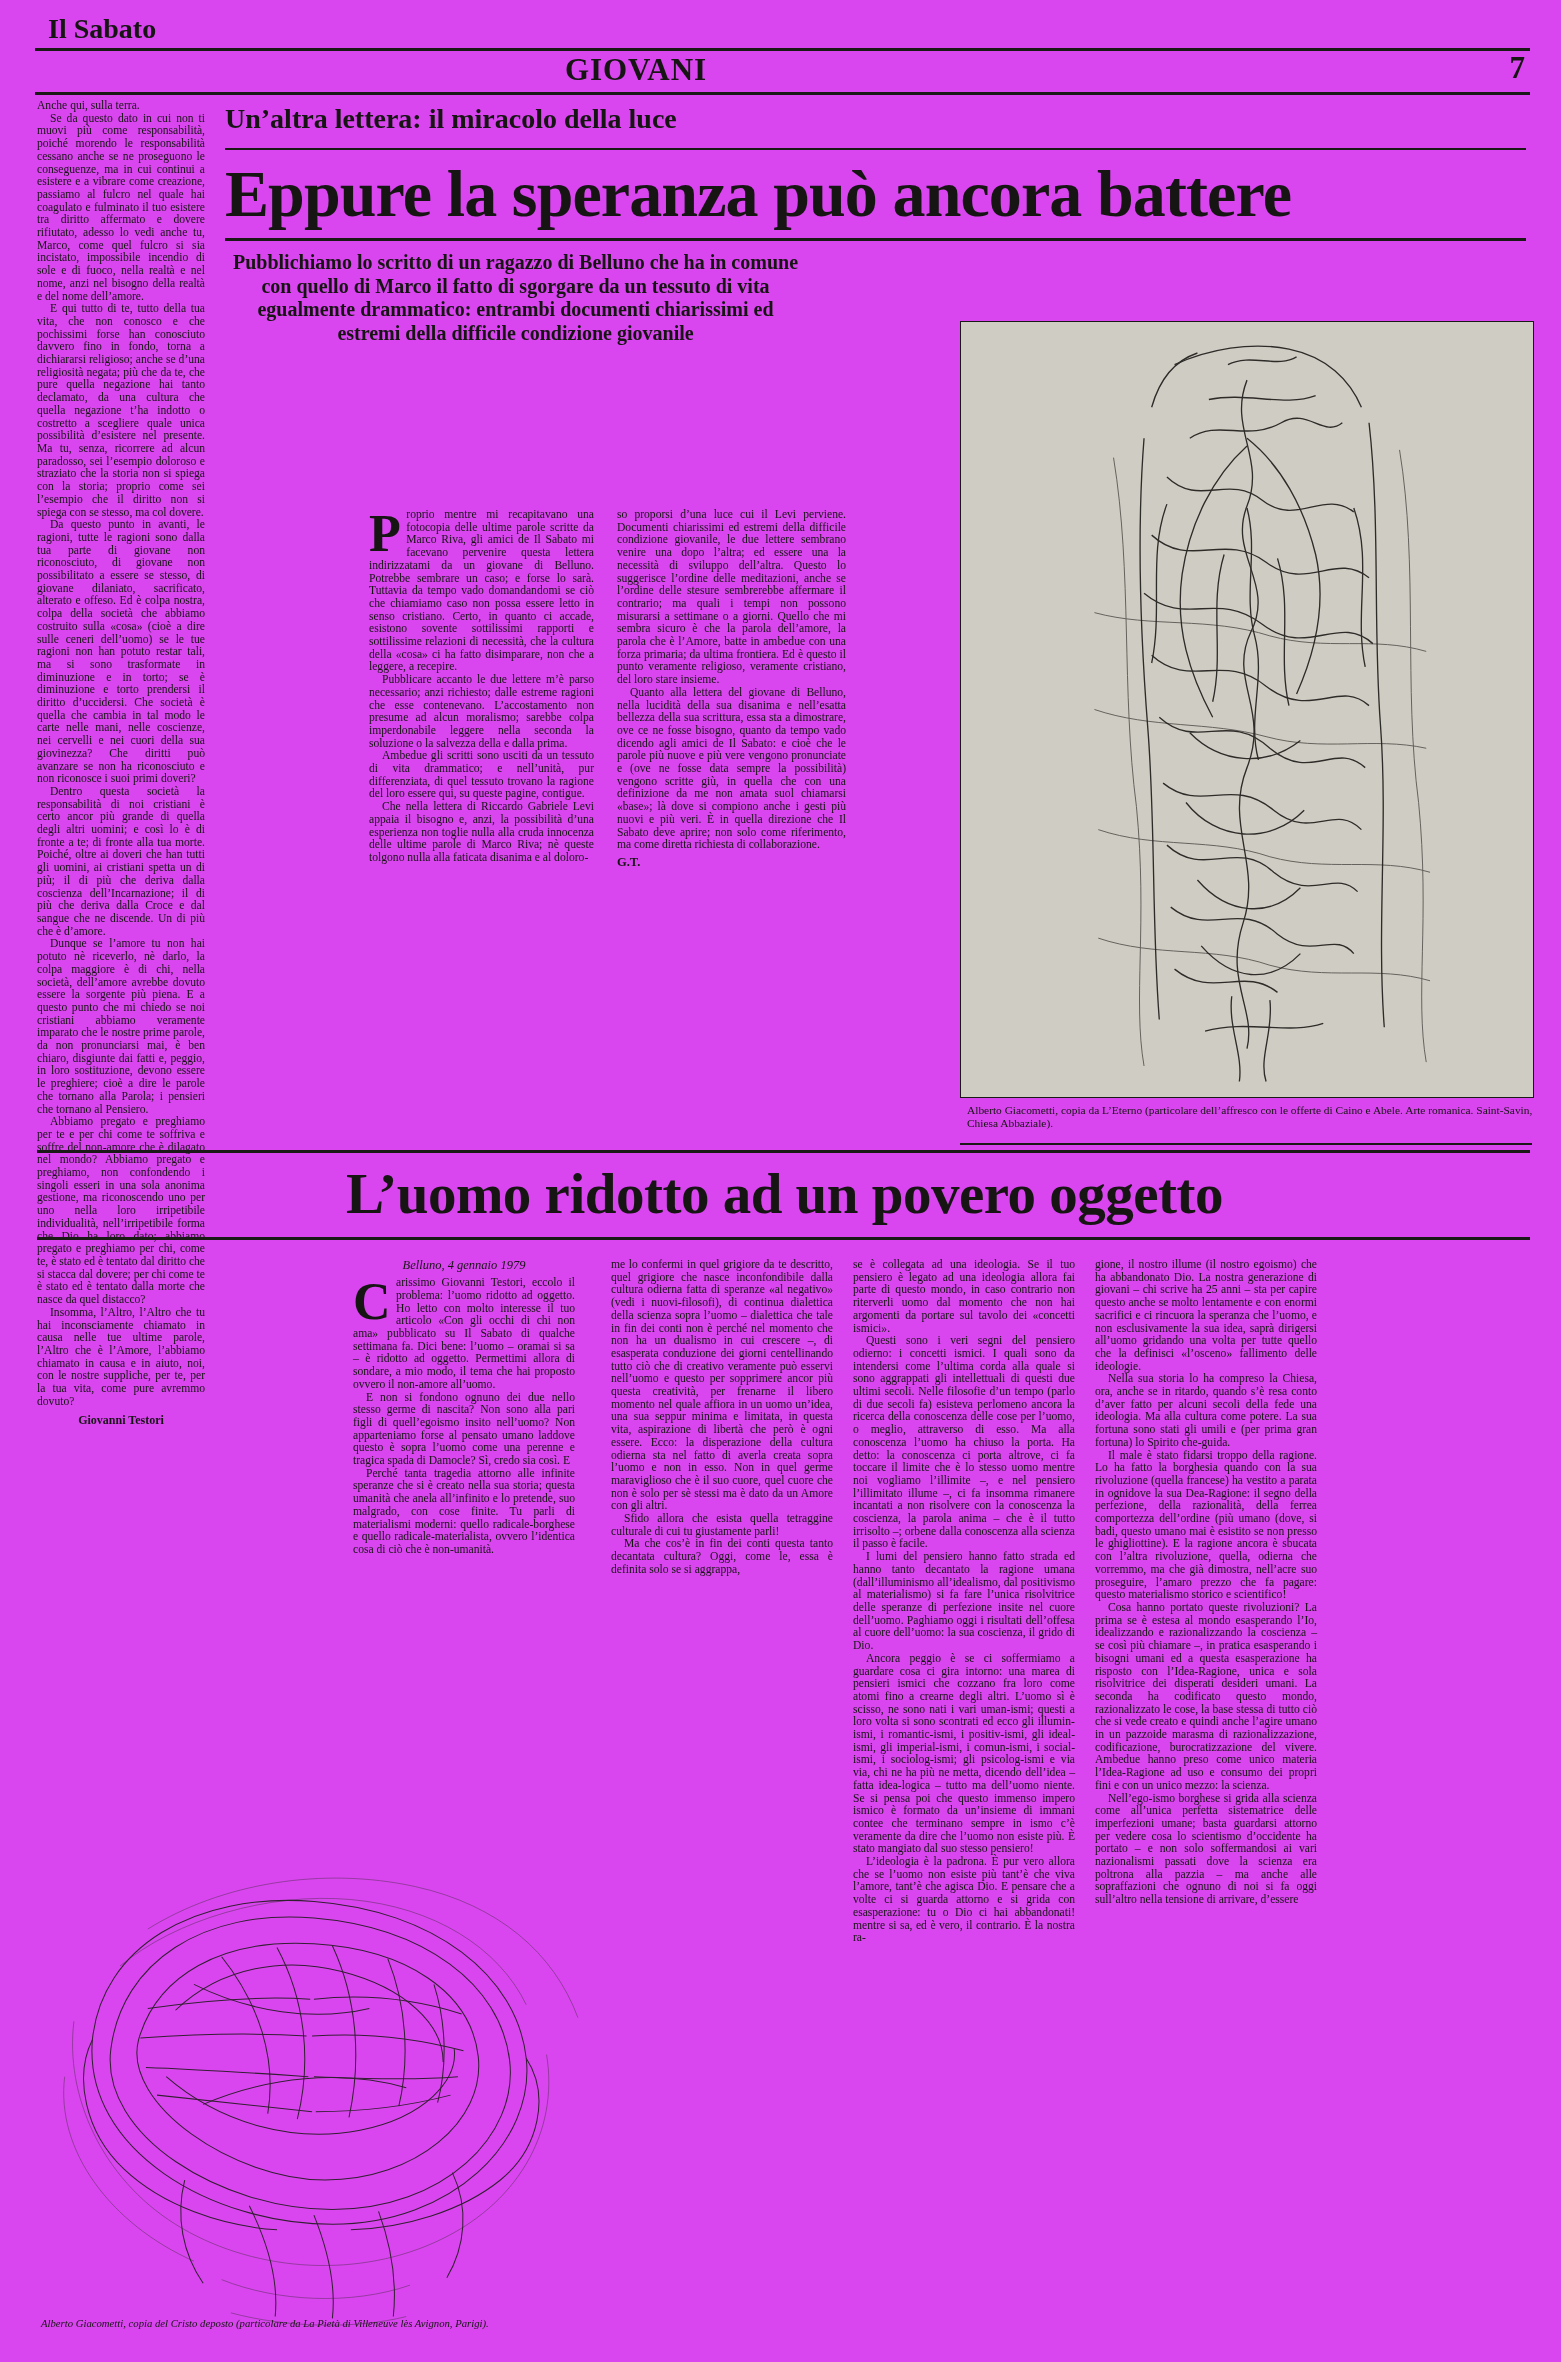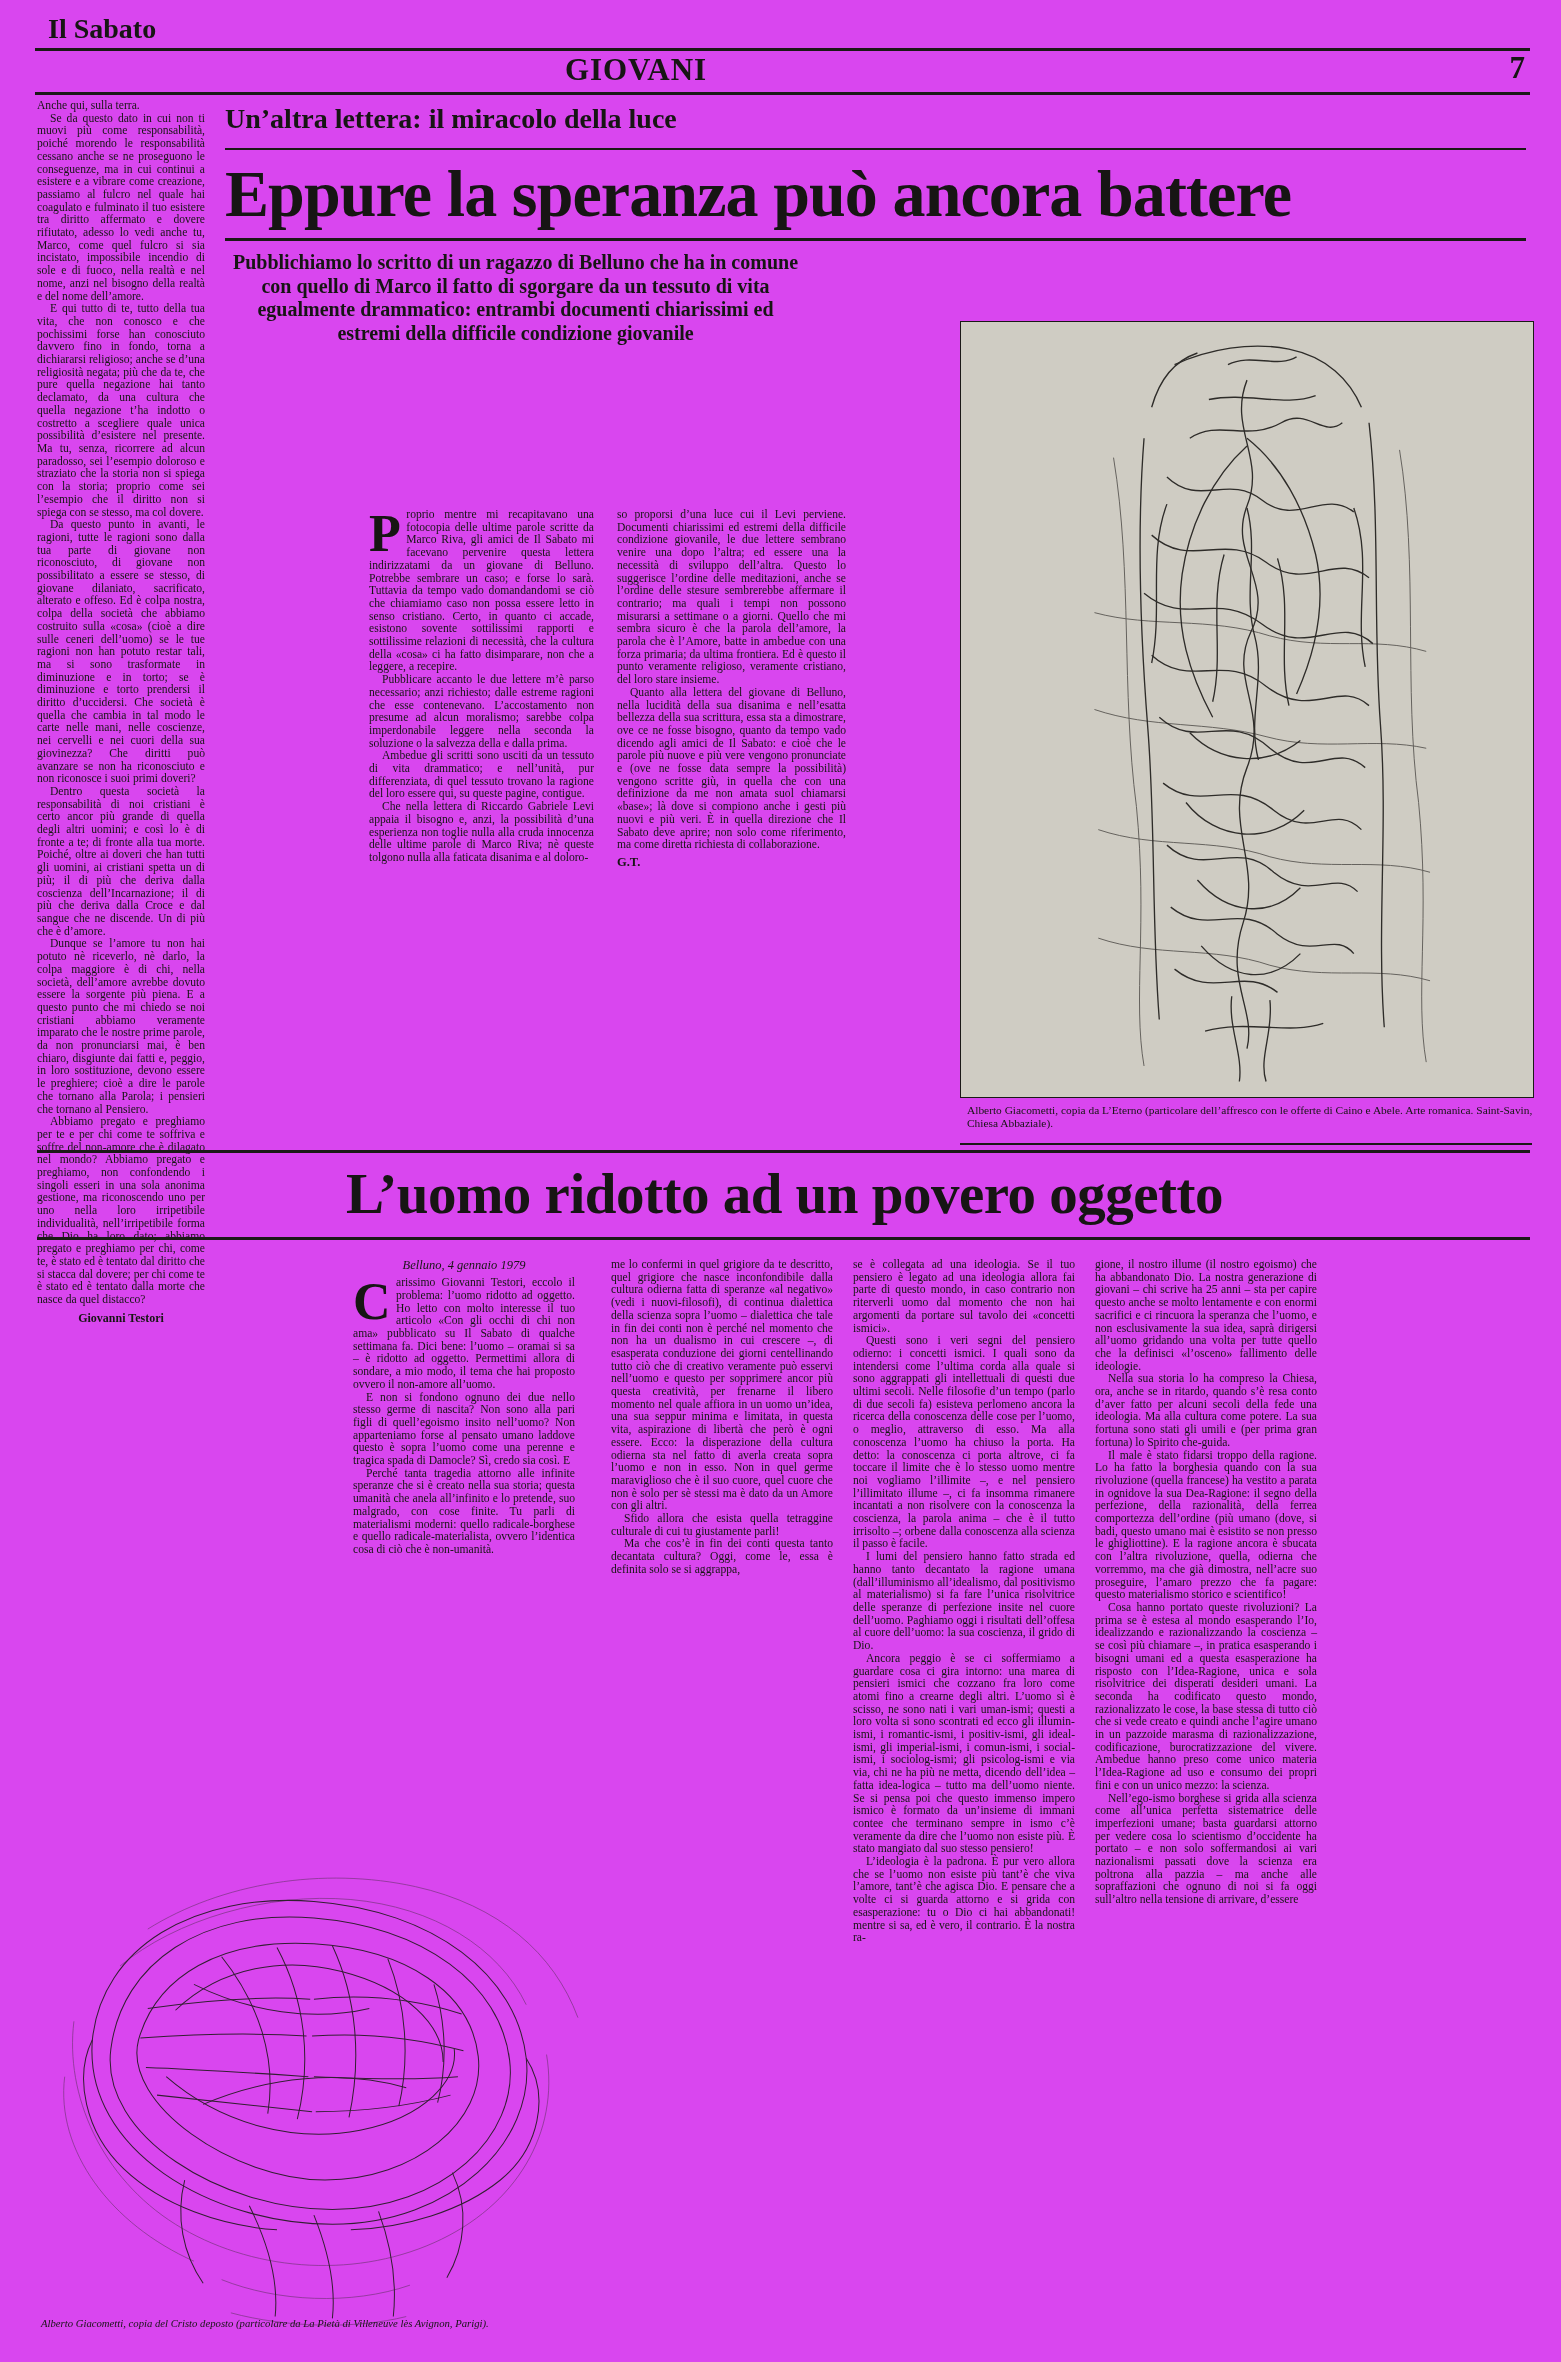--- a/index.html
+++ b/index.html
@@ -158,20 +158,21 @@
   <div class="rule-under-head"></div>
 
   <div class="col small" id="colLeftTop">
     <p class="noind">Anche qui, sulla terra.</p>
     <p>Se da questo dato in cui non ti muovi più come responsabilità, poiché morendo le responsabilità cessano anche se ne proseguono le conseguenze, ma in cui continui a esistere e a vibrare come creazione, passiamo al fulcro nel quale hai coagulato e fulminato il tuo esistere tra diritto affermato e dovere rifiutato, adesso lo vedi anche tu, Marco, come quel fulcro si sia incistato, impossibile incendio di sole e di fuoco, nella realtà e nel nome, anzi nel bisogno della realtà e del nome dell’amore.</p>
     <p>E qui tutto di te, tutto della tua vita, che non conosco e che pochissimi forse han conosciuto davvero fino in fondo, torna a dichiararsi religioso; anche se d’una religiosità negata; più che da te, che pure quella negazione hai tanto declamato, da una cultura che quella negazione t’ha indotto o costretto a scegliere quale unica possibilità d’esistere nel presente. Ma tu, senza, ricorrere ad alcun paradosso, sei l’esempio doloroso e straziato che la storia non si spiega con la storia; proprio come sei l’esempio che il diritto non si spiega con se stesso, ma col dovere.</p>
     <p>Da questo punto in avanti, le ragioni, tutte le ragioni sono dalla tua parte di giovane non riconosciuto, di giovane non possibilitato a essere se stesso, di giovane dilaniato, sacrificato, alterato e offeso. Ed è colpa nostra, colpa della società che abbiamo costruito sulla «cosa» (cioè a dire sulle ceneri dell’uomo) se le tue ragioni non han potuto restar tali, ma si sono trasformate in diminuzione e in torto; se è diminuzione e torto prendersi il diritto d’uccidersi. Che società è quella che cambia in tal modo le carte nelle mani, nelle coscienze, nei cervelli e nei cuori della sua giovinezza? Che diritti può avanzare se non ha riconosciuto e non riconosce i suoi primi doveri?</p>
     <p>Dentro questa società la responsabilità di noi cristiani è certo ancor più grande di quella degli altri uomini; e così lo è di fronte a te; di fronte alla tua morte. Poiché, oltre ai doveri che han tutti gli uomini, ai cristiani spetta un di più; il di più che deriva dalla coscienza dell’Incarnazione; il di più che deriva dalla Croce e dal sangue che ne discende. Un di più che è d’amore.</p>
     <p>Dunque se l’amore tu non hai potuto nè riceverlo, nè darlo, la colpa maggiore è di chi, nella società, dell’amore avrebbe dovuto essere la sorgente più piena. E a questo punto che mi chiedo se noi cristiani abbiamo veramente imparato che le nostre prime parole, da non pronunciarsi mai, è ben chiaro, disgiunte dai fatti e, peggio, in loro sostituzione, devono essere le preghiere; cioè a dire le parole che tornano alla Parola; i pensieri che tornano al Pensiero.</p>
     <p>Abbiamo pregato e preghiamo per te e per chi come te soffriva e soffre del non-amore che è dilagato nel mondo? Abbiamo pregato e preghiamo, non confondendo i singoli esseri in una sola anonima gestione, ma riconoscendo uno per uno nella loro irripetibile individualità, nell’irripetibile forma che Dio ha loro dato; abbiamo pregato e preghiamo per chi, come te, è stato ed è tentato dal diritto che si stacca dal dovere; per chi come te è stato ed è tentato dalla morte che nasce da quel distacco?</p>
+    <p>Insomma, l’Altro, l’Altro che tu hai inconsciamente chiamato in causa nelle tue ultime parole, l’Altro che è l’Amore, l’abbiamo chiamato in causa e in aiuto, noi, con le nostre suppliche, per te, per la tua vita, come pure avremmo dovuto?</p>
     <div class="sig-left">Giovanni Testori</div>
   </div>
 
   <div class="kicker">Un’altra lettera: il miracolo della luce</div>
   <div class="kicker-rule"></div>
   <div class="headline1">Eppure la speranza può ancora battere</div>
   <div class="headline1-rule"></div>
   <div class="standfirst">Pubblichiamo lo scritto di un ragazzo di Belluno che ha in comune con quello di Marco il fatto di sgorgare da un tessuto di vita egualmente drammatico: entrambi documenti chiarissimi ed estremi della difficile condizione giovanile</div>
 
   <div class="art1">

